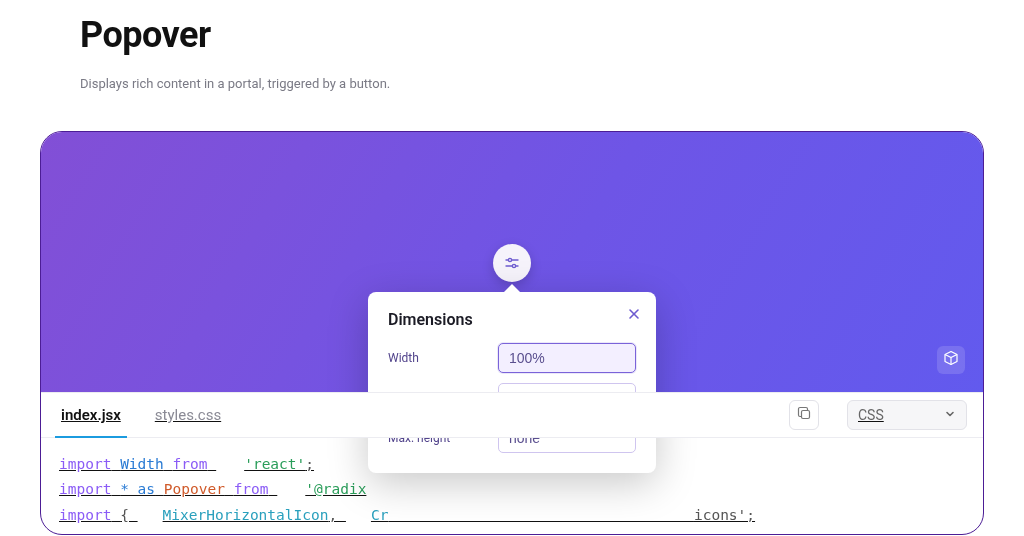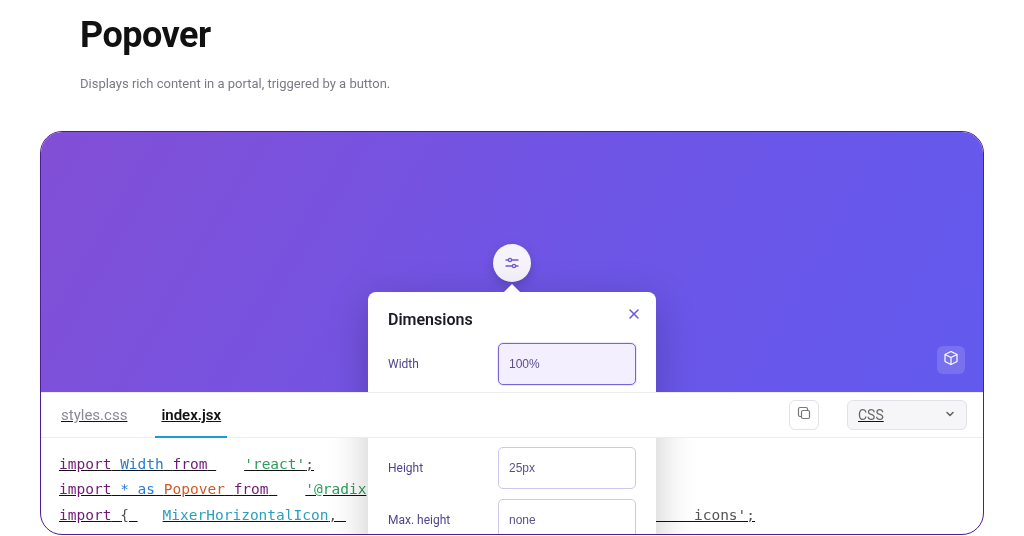--- a/index.html
+++ b/index.html
@@ -118,25 +118,25 @@
     justify-content: space-between;
     margin-bottom: 10px;
   }
   .field-row:last-child { margin-bottom: 0; gap: 44px; }
   .field-label {
     font-size: 12px;
     color: #52448c;
   }
   .field-input {
     width: 138px;
-    height: 42px;
+    height: 30px;
     border: 1px solid #cfc5ef;
     border-radius: 5px;
     padding: 0 10px;
-    font-size: 12px;
+    font-size: 14px;
     color: #5a4f8f;
     background: #fff;
     outline: none;
   }
   .field-input.focused {
     border: 1.5px solid #7a63d9;
     background: #f3efff;
     box-shadow: 0 0 0 1px rgba(122,99,217,0.15);
   }
   .tabs-bar {
@@ -206,21 +206,21 @@
     cursor: pointer;
   }
   .code-area {
     padding: 14px 18px 6px 18px;
     font-family: ui-monospace, "SF Mono", Menlo, Consolas, monospace;
     font-size: 14.5px;
     line-height: 1.75;
     white-space: pre;
     color: #333;
   }
-  .tok-kw   { color: #701a75; } 
+  .tok-kw   { color: #8b5cf6; } 
   .tok-def  { color: #2a7bd4; } 
   .tok-name { color: #d05a2a; } 
   .tok-str  { color: #2a9d5a; margin-left: 28px; } 
   .tok-punc { color: #555; }
   .tok-id   { color: #2aa0bd; margin-left: 25px; } 
 </style>
 </head>
 <body>
 
 <div class="page">
@@ -264,33 +264,29 @@
 
         <div class="field-row">
           <span class="field-label">Width</span>
           <input class="field-input focused" value="100%" style="">
         </div>
         <div class="field-row">
           <span class="field-label">Max. width</span>
           <input class="field-input" value="300px" style="">
         </div>
         <div class="field-row">
-          <span class="field-label">Height</span>
-          <input class="field-input" value="25px" style="">
-        </div>
-        <div class="field-row">
           <span class="field-label">Max. height</span>
           <input class="field-input" value="none" style="">
         </div>
       </div>
     </div>
 
     <div class="tabs-bar">
+      <div class="tab active">index.jsx</div>
       <div class="tab">styles.css</div>
-      <div class="tab active">index.jsx</div>
       <div class="tabs-right">
         <div class="copy-btn">
           <span>
             <svg width="15" height="15" viewBox="0 0 15 15" fill="none" stroke="currentColor" stroke-width="1.2">
               <rect x="4.5" y="4.5" width="8" height="8" rx="1.5"></rect>
               <path d="M10.5 4.5 V3 a1.5 1.5 0 0 0 -1.5 -1.5 H3 A1.5 1.5 0 0 0 1.5 3 v6 a1.5 1.5 0 0 0 1.5 1.5 h1.5"></path>
             </svg>
           </span>
         </div>
         <div class="select">

